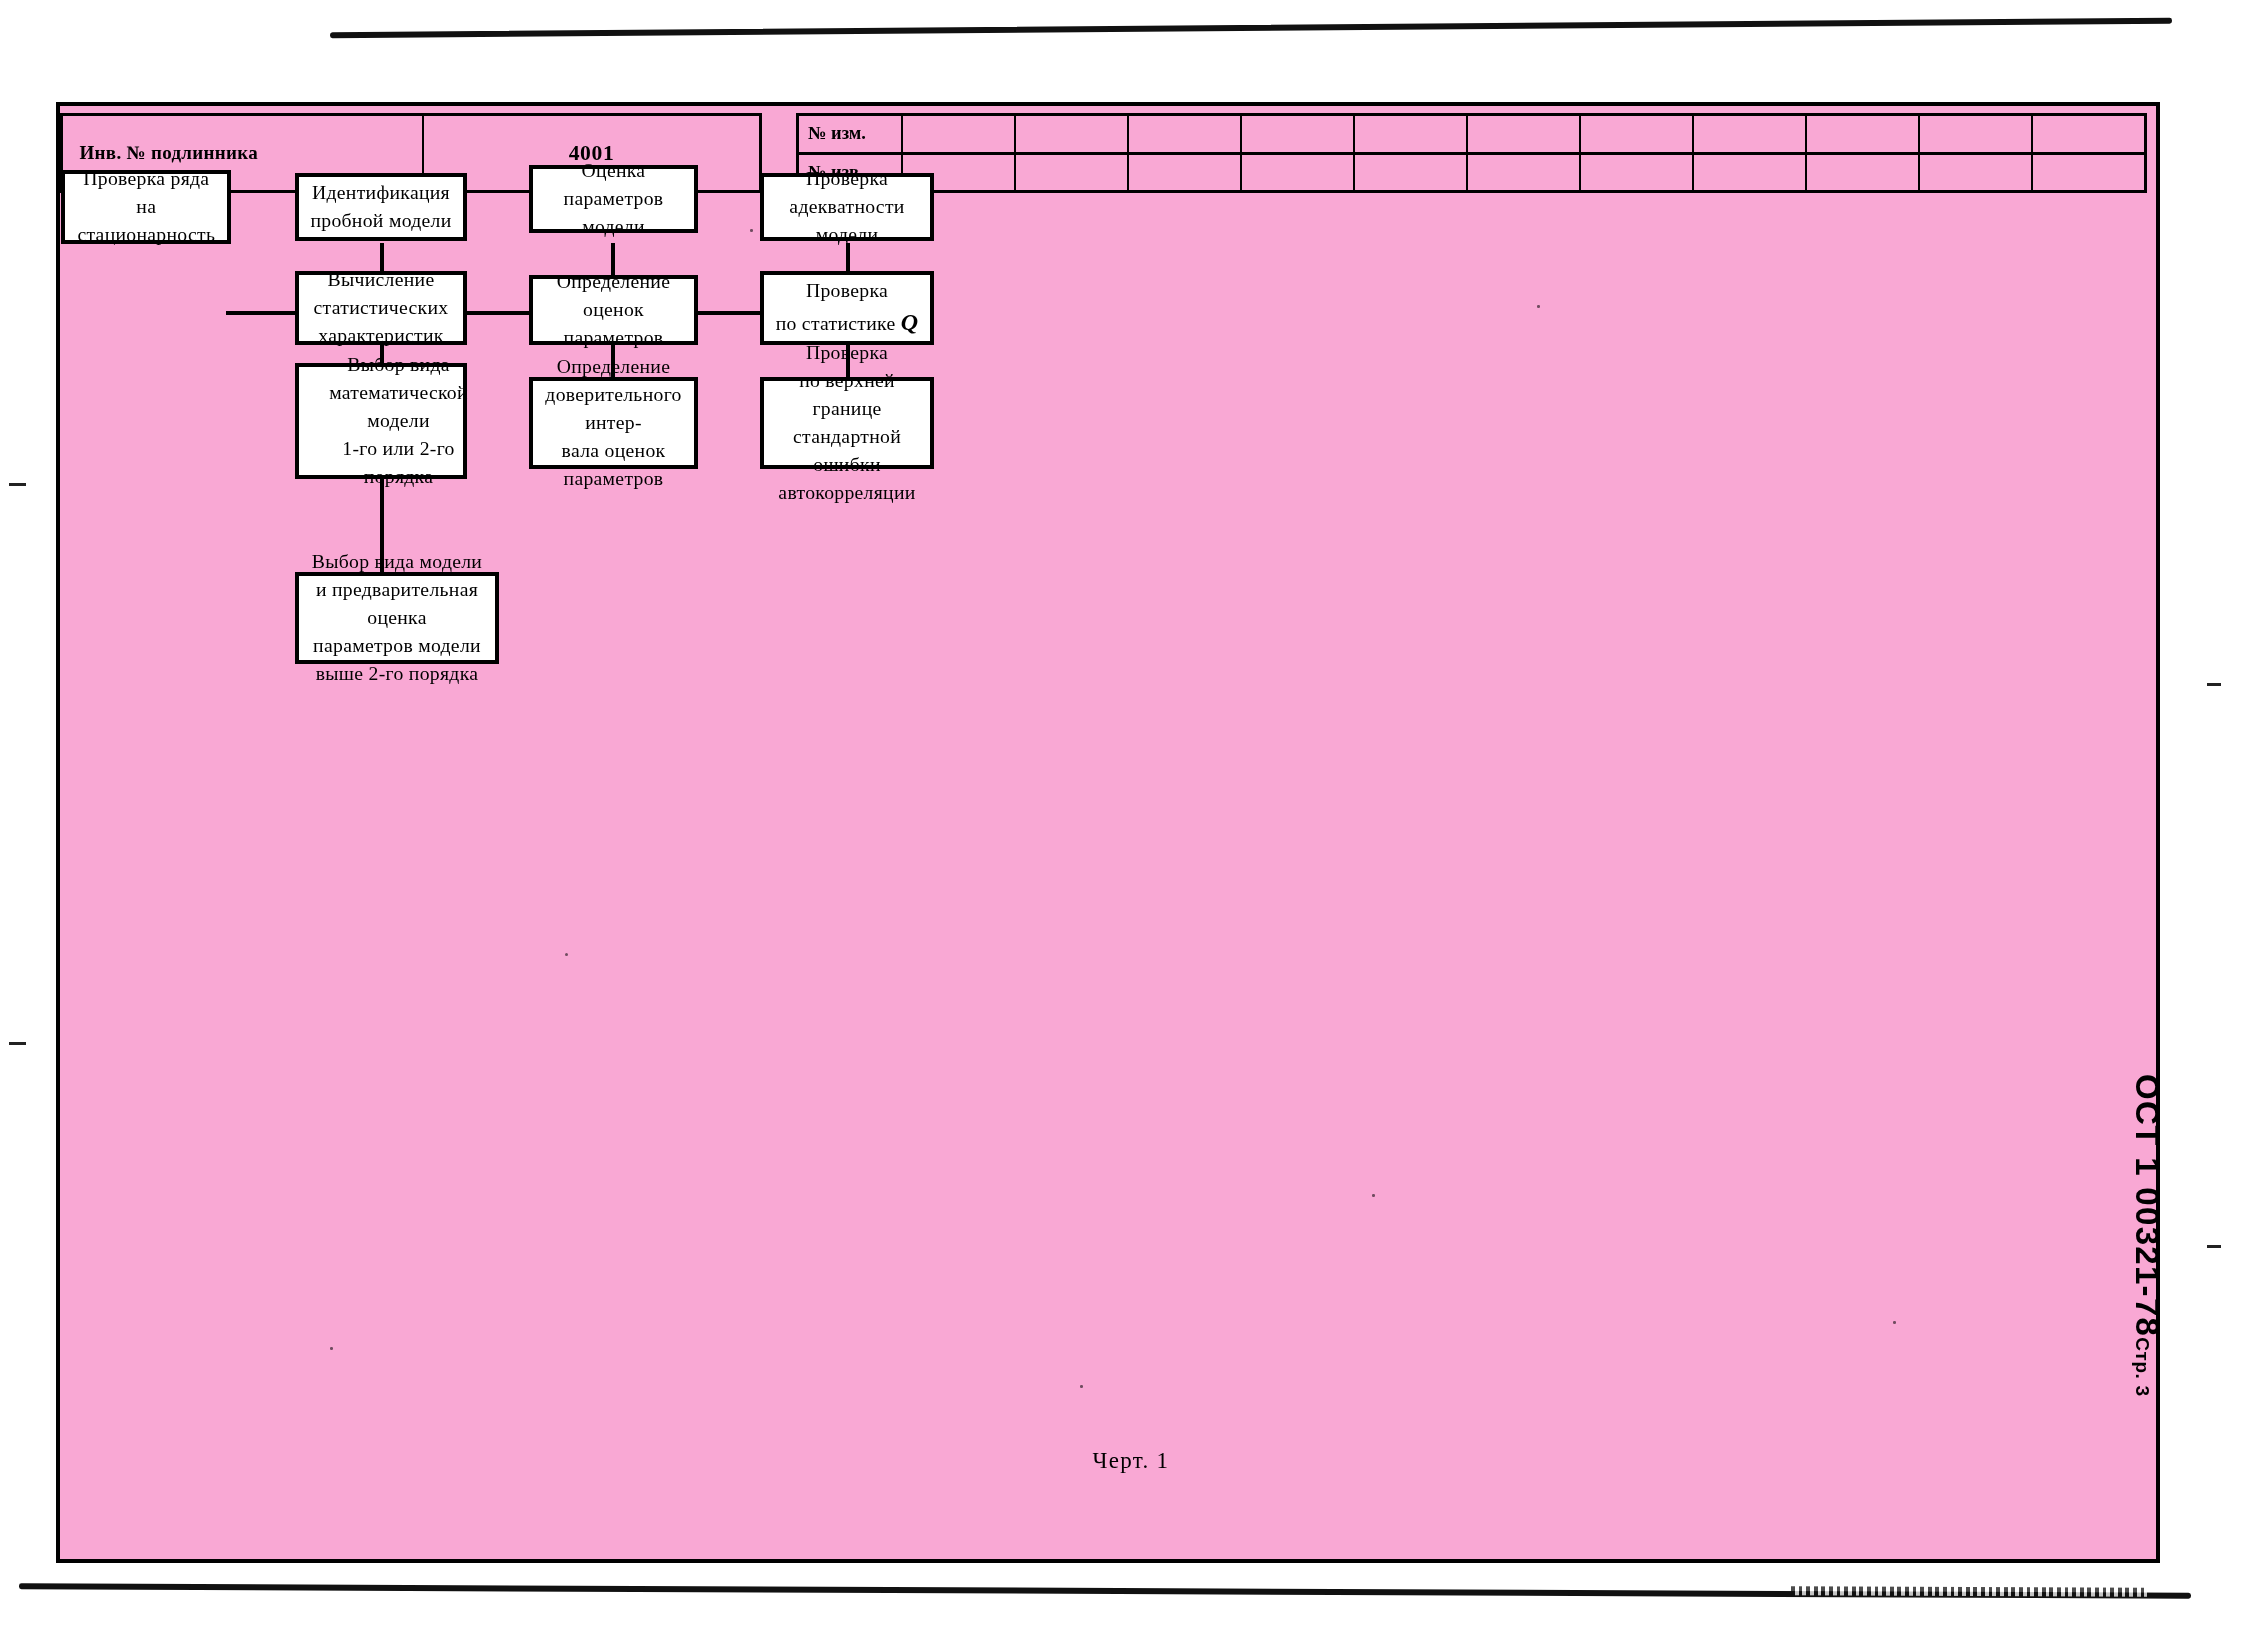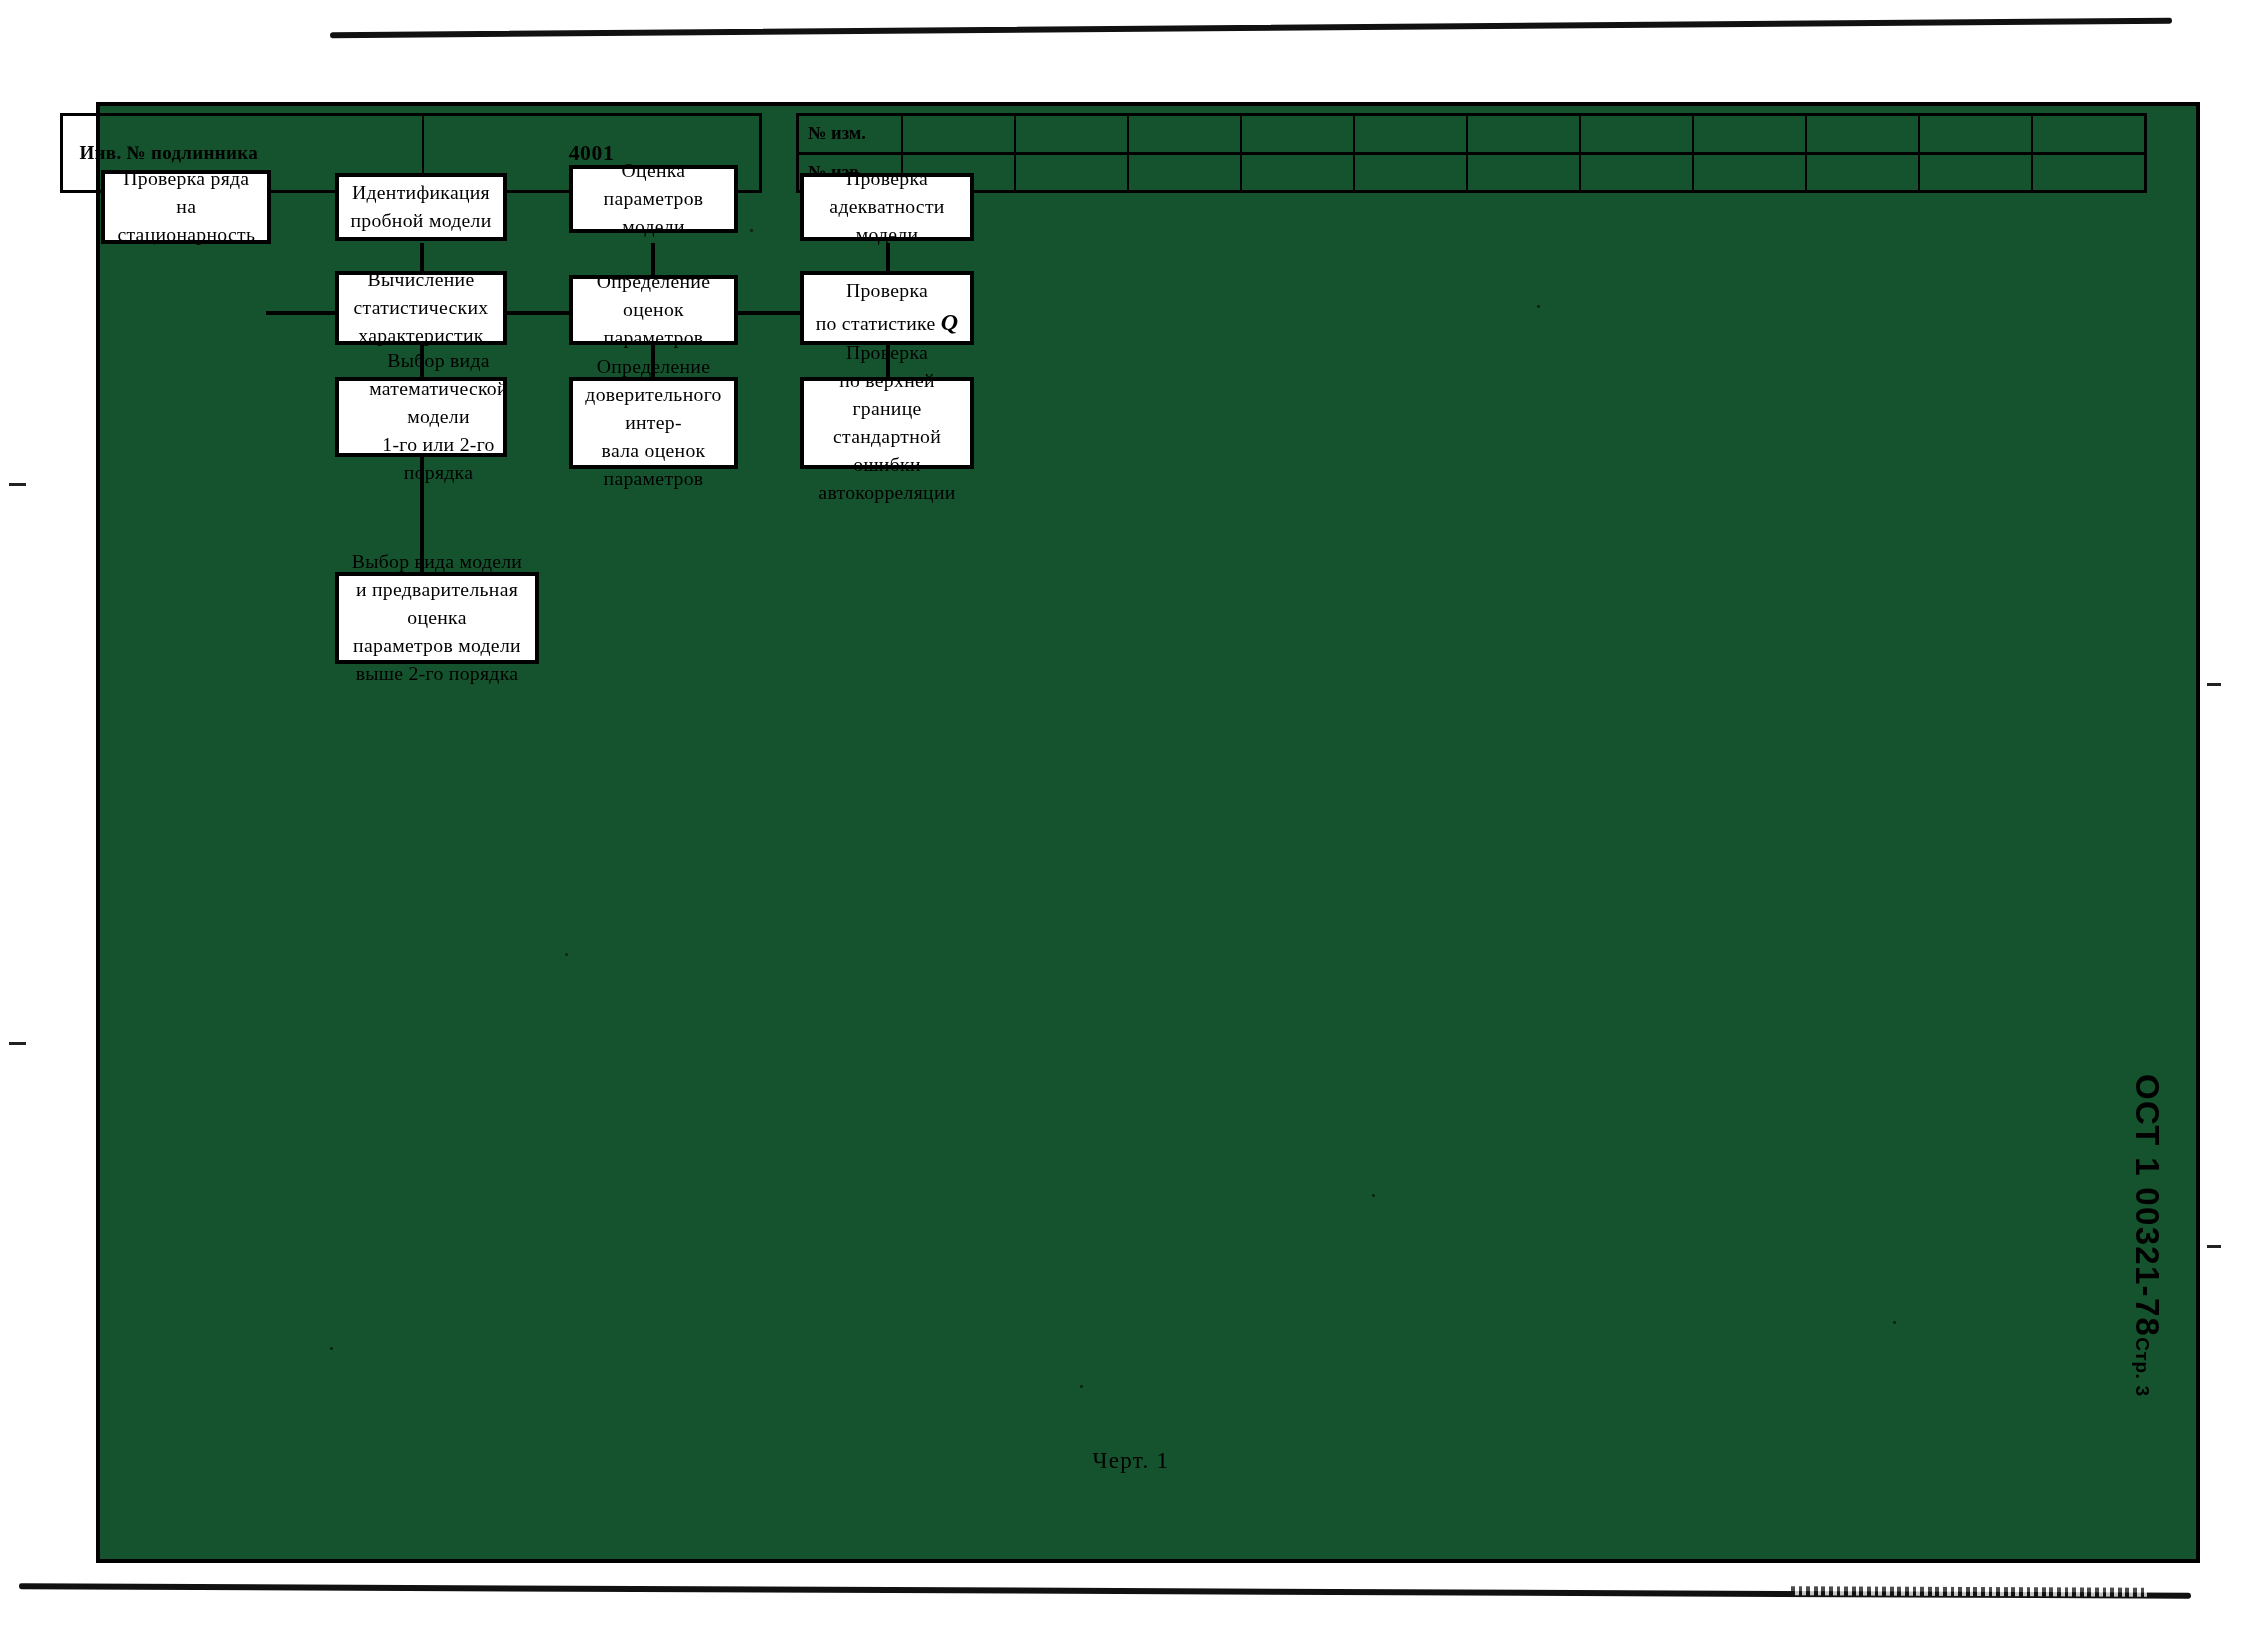--- a/index.html
+++ b/index.html
@@ -20,21 +20,21 @@
   .scan-edge-bottom2{
     position:absolute;left:1791px;top:1587px;width:356px;height:9px;
     background:repeating-linear-gradient(90deg,#111 0 3.8px,#fff 3.8px 7.6px);
     opacity:.75;transform:rotate(0.25deg);
   }
   .scan-left-tick{position:absolute;background:#222;}
 
   
   .frame{
     position:absolute;left:56px;top:102px;width:2104px;height:1461px;
-    border:4.4px solid #000;box-sizing:border-box;background:#14532d;margin-left:40px;
+    border:4.4px solid #000;box-sizing:border-box;background:#f9a8d4;
   }
   
   .hdr{
     position:absolute;left:60px;top:113px;height:80px;
     display:flex;align-items:stretch;
   }
   .hdr-left{display:flex;flex-direction:column;border:3.8px solid #000;box-sizing:border-box;}
   .hdr-row{display:flex;flex:1;}
   .hdr-row + .hdr-row{border-top:3.8px solid #000;}
   .hdr-lbl{
@@ -143,21 +143,21 @@
     <div class="node" style="left:469px;top:169px;width:169px;height:70px;">
       <span class="txt">Определение
 оценок параметров</span>
     </div>
 
     <div class="node" style="left:700px;top:165px;width:174px;height:74px;">
       <span class="txt"><span>Проверка
 по статистике </span><span class="qsym">Q</span></span>
     </div>
 
-    <div class="node" style="left:235px;top:271px;width:172px;height:80px;padding-left:35px;">
+    <div class="node" style="left:235px;top:257px;width:172px;height:116px;padding-left:35px;">
       <span class="txt">Выбор вида
 математической модели
 1-го или 2-го
 порядка</span>
     </div>
 
     <div class="node" style="left:469px;top:271px;width:169px;height:92px;">
       <span class="txt">Определение
 доверительного интер-
 вала оценок

